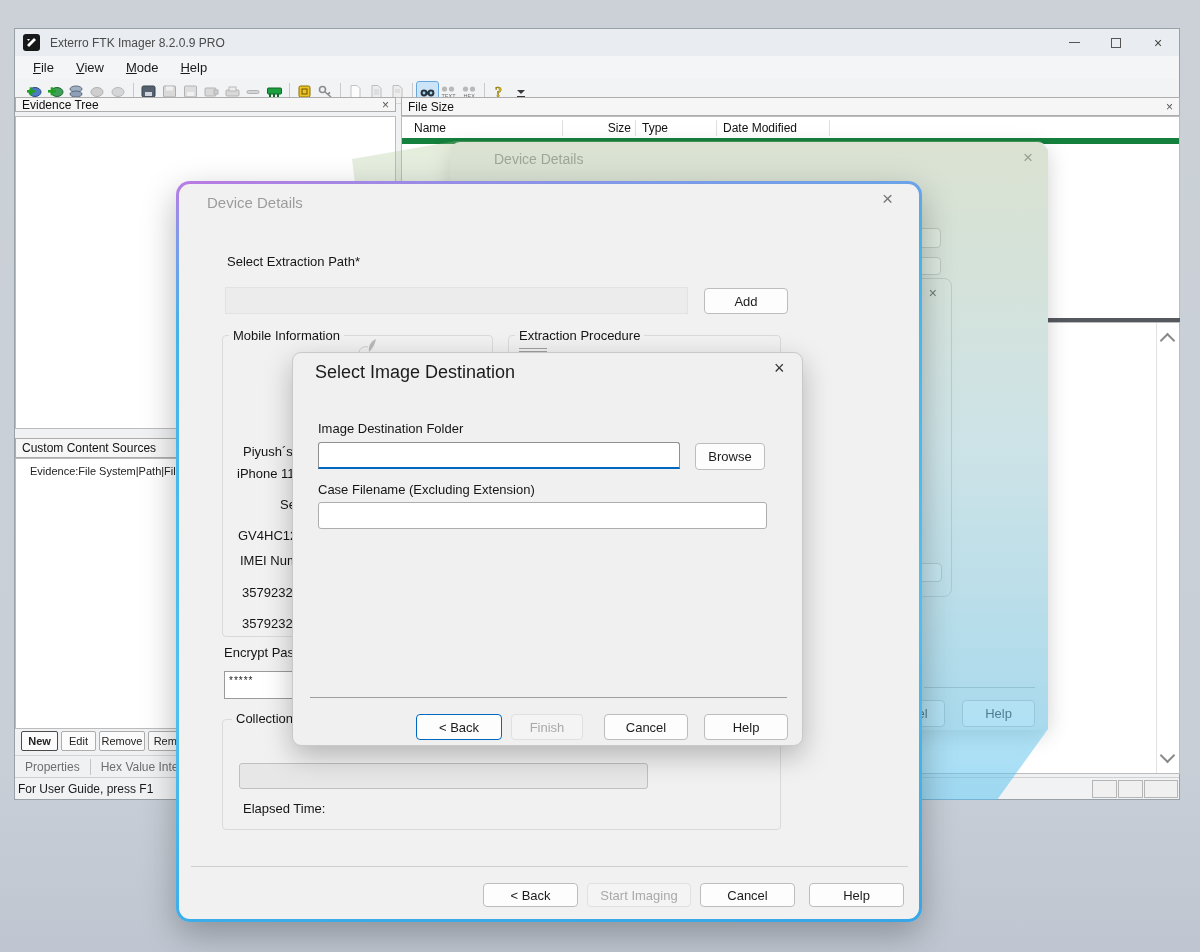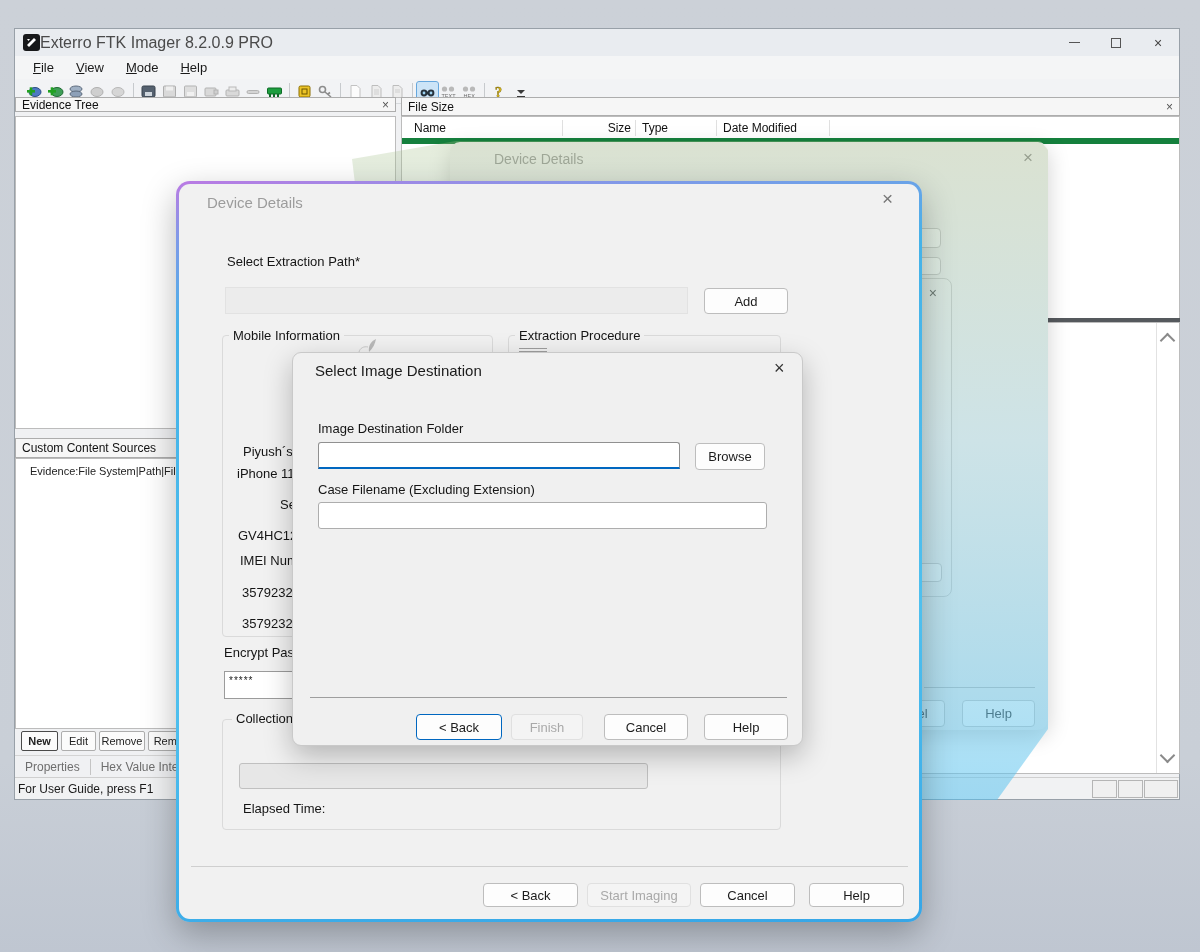--- a/index.html
+++ b/index.html
@@ -5,21 +5,21 @@
   html,body{margin:0;padding:0;background:#9aa0a8;}
   .screen{position:relative;width:1200px;height:952px;overflow:hidden;
     font-family:"Liberation Sans",sans-serif;
     background:linear-gradient(#ccd1d8 0%,#c9cfd7 80%,#bfc6d1 100%);}
   .abs{position:absolute;}
   
   .appwin{left:14px;top:28px;width:1166px;height:772px;background:#f0f1f3;border:1px solid #98a0a8;box-sizing:border-box;}
   .titlebar{left:0;top:0;width:100%;height:27px;background:#e9ecf0;display:flex;align-items:center;}
   .appicon{width:17px;height:17px;background:#17181a;border-radius:3px;margin-left:8px;position:relative;flex:0 0 auto;}
   .appicon svg{position:absolute;left:2px;top:2px;}
-  .apptitle{font-size:16px;color:#4a4a4a;}
+  .apptitle{font-size:12px;color:#4a4a4a;margin-left:10px;}
   .wctrls{margin-left:auto;display:flex;align-items:center;height:100%;}
   .wctrl{width:42px;height:100%;display:flex;align-items:center;justify-content:center;color:#444;font-size:13px;}
   .min-glyph{width:11px;height:0;border-top:1px solid #555;}
   .restore-glyph{width:8px;height:8px;border:1px solid #555;position:relative;background:#e9ecf0;}
   .restore-glyph::before{content:"";position:absolute;left:2px;top:-4px;width:8px;height:8px;border:1px solid #555;z-index:-1;}
   .close-glyph{font-size:14px;color:#444;}
   .menubar{left:0;top:27px;width:100%;height:23px;background:#f4f5f6;display:flex;align-items:center;padding-left:18px;box-sizing:border-box;}
   .menuitem{font-size:13px;color:#1a1a1a;margin-right:22px;}
   .toolbar{left:0;top:50px;width:100%;height:25px;background:#f2f3f5;border-bottom:1px solid #d7dadd;display:flex;align-items:center;padding-left:9px;box-sizing:border-box;}
   .tbi{width:21px;height:19px;display:flex;align-items:center;justify-content:center;border-radius:2px;flex:0 0 auto;}
@@ -56,21 +56,21 @@
   .field{background:#ececec;border:1px solid #e2e2e2;box-sizing:border-box;font-size:13px;font-family:"Liberation Sans",sans-serif;}
   .btn{background:#fdfdfd;border:1px solid #bdbdbd;border-radius:4px;font-size:13px;color:#1c1c1c;display:flex;align-items:center;justify-content:center;box-sizing:border-box;}
   .btn.disabled{color:#a9a9a9;background:#f4f4f4;border-color:#e0e0e0;}
   .btn.primary{border:1.5px solid #0067c0;}
   .groupbox{border:1px solid #dadada;border-radius:4px;box-sizing:border-box;}
   .grouplabel{font-size:13px;color:#151515;background:#f1f1f1;padding:0 4px;white-space:nowrap;}
   .cliptext{font-size:13px;color:#151515;white-space:nowrap;}
   .pwfield{background:#fff;border:1px solid #9b9b9b;box-sizing:border-box;font-size:10px;color:#222;letter-spacing:1px;padding:3px 0 0 4px;overflow:hidden;}
   .progress{background:#e7e7e7;border:1px solid #c0c0c0;border-radius:3px;box-sizing:border-box;}
   .subdialog{left:292px;top:352px;width:511px;height:394px;background:#f0f0f0;border:1px solid #c9c9c9;border-radius:9px;box-shadow:0 10px 28px rgba(0,0,0,.25);box-sizing:border-box;}
-  .sd-title{font-size:15px;color:#1b1b1b;}
+  .sd-title{font-size:18px;color:#1b1b1b;}
   .sd-x{color:#333;font-size:18px;}
   .input{background:#fff;border:1px solid #adadad;border-radius:3px;box-sizing:border-box;font-size:13px;padding:0 6px;font-family:"Liberation Sans",sans-serif;outline:none;}
   .input.focused{border:1px solid #909090;border-bottom:2px solid #0067c0;border-radius:3px 3px 0 0;}
   .sep{background:#cfcfcf;height:1px;}
   .smudge{background:repeating-linear-gradient(#8a8a8a 0 1px,transparent 1px 3px);opacity:.8;}
 </style>
 </head>
 <body>
 
 <div class="screen">

